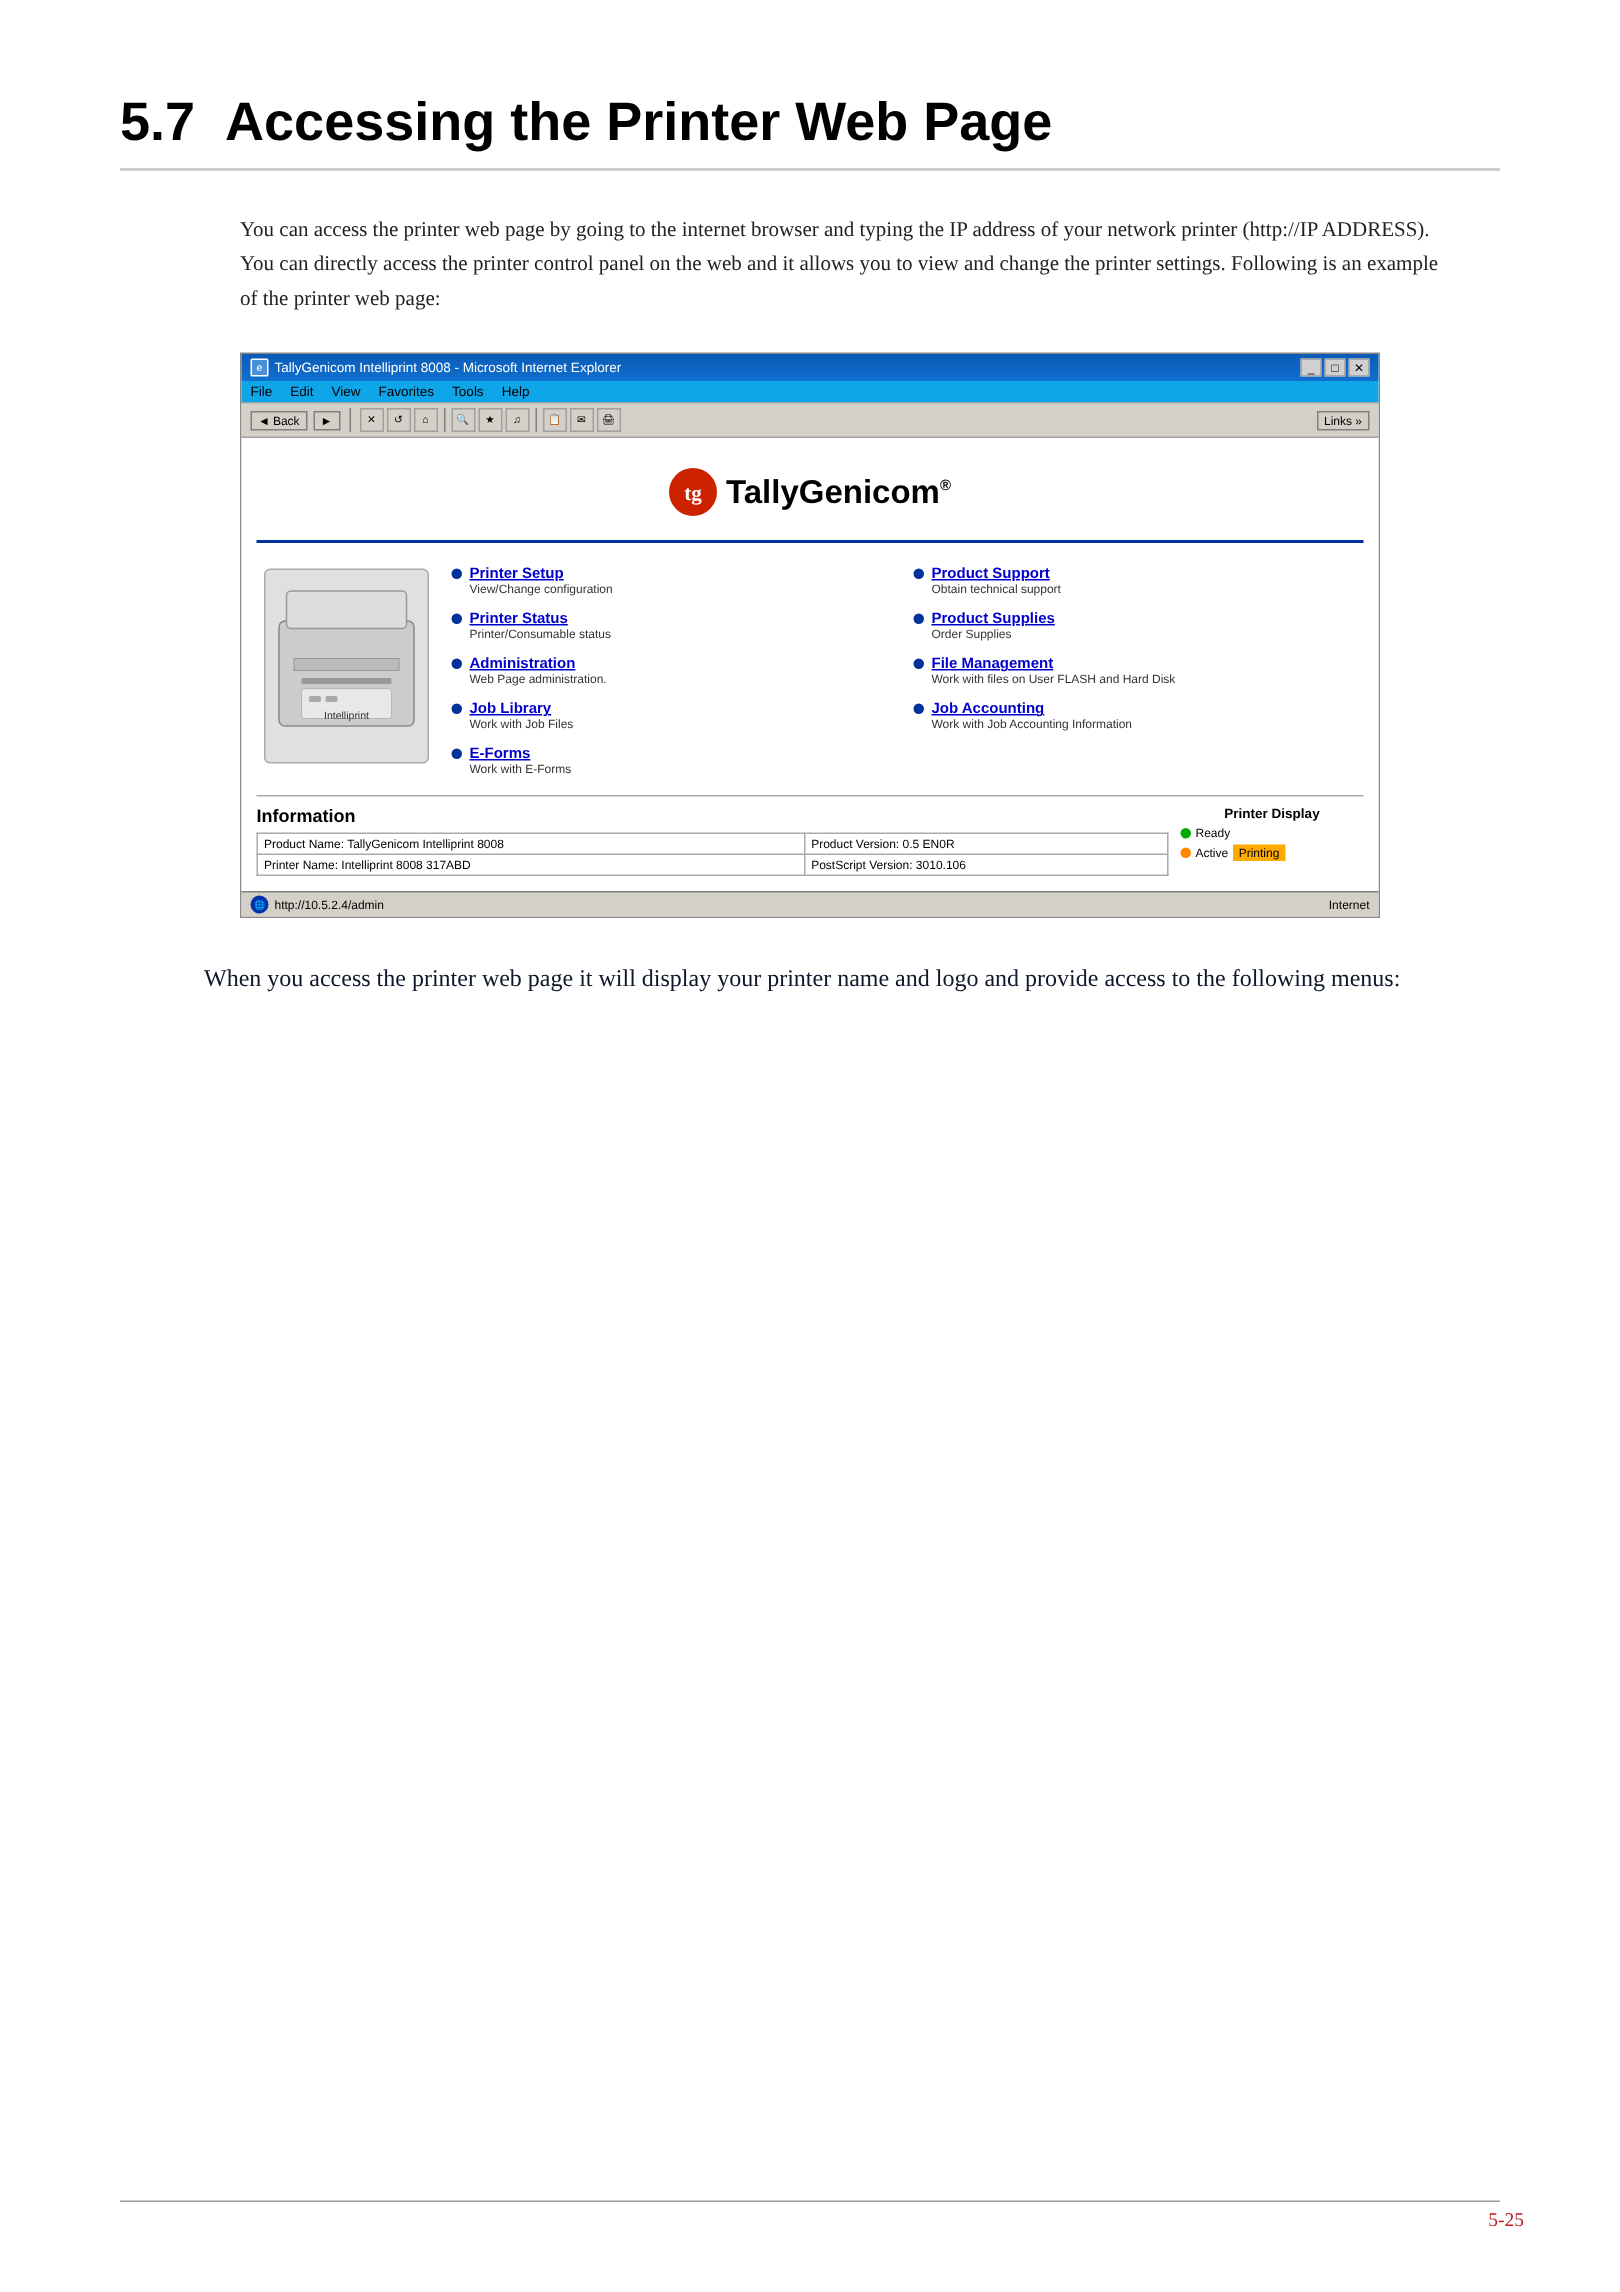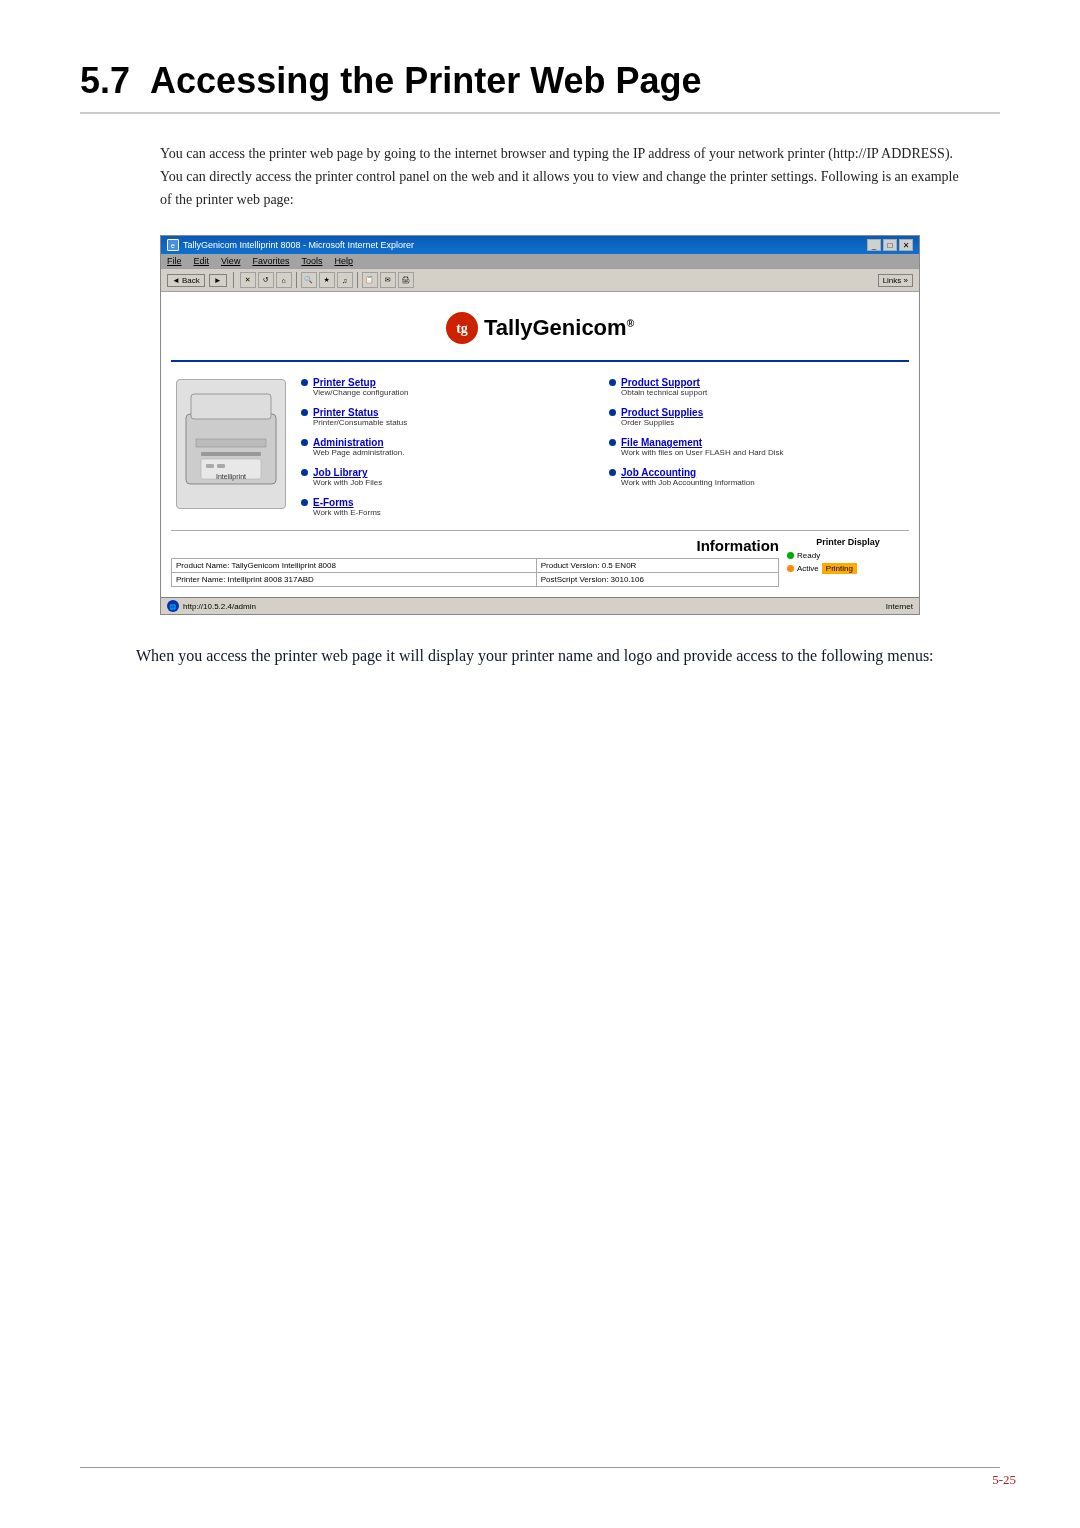--- a/index.html
+++ b/index.html
@@ -97,27 +97,26 @@
       font-size: 8px;
       display: flex;
       align-items: center;
       justify-content: center;
       cursor: pointer;
       color: #000;
     }
 
     
     .browser-menubar {
-      background: #a3a3a3;
+      background: #0ea5e9;
       padding: 2px 6px;
       font-size: 9px;
       display: flex;
       gap: 12px;
       border-bottom: 1px solid #a0a0a0;
-      text-decoration: underline;
     }
     .browser-menubar span {
       cursor: pointer;
       color: #000;
     }
 
     
     .browser-toolbar {
       background: #d4d0c8;
       padding: 3px 6px;
@@ -312,23 +311,23 @@
       margin-top: 10px;
       border-top: 1px solid #aaa;
       padding-top: 6px;
       display: flex;
       gap: 0;
     }
     .info-left {
       flex: 1;
     }
     .info-title {
-      font-size: 15px;
+      font-size: 12px;
       font-weight: bold;
-      text-align: right;
+      text-align: left;
       margin-bottom: 4px;
     }
     .info-table {
       width: 100%;
       border-collapse: collapse;
       font-size: 8px;
     }
     .info-table td {
       border: 1px solid #aaa;
       padding: 2px 4px;

